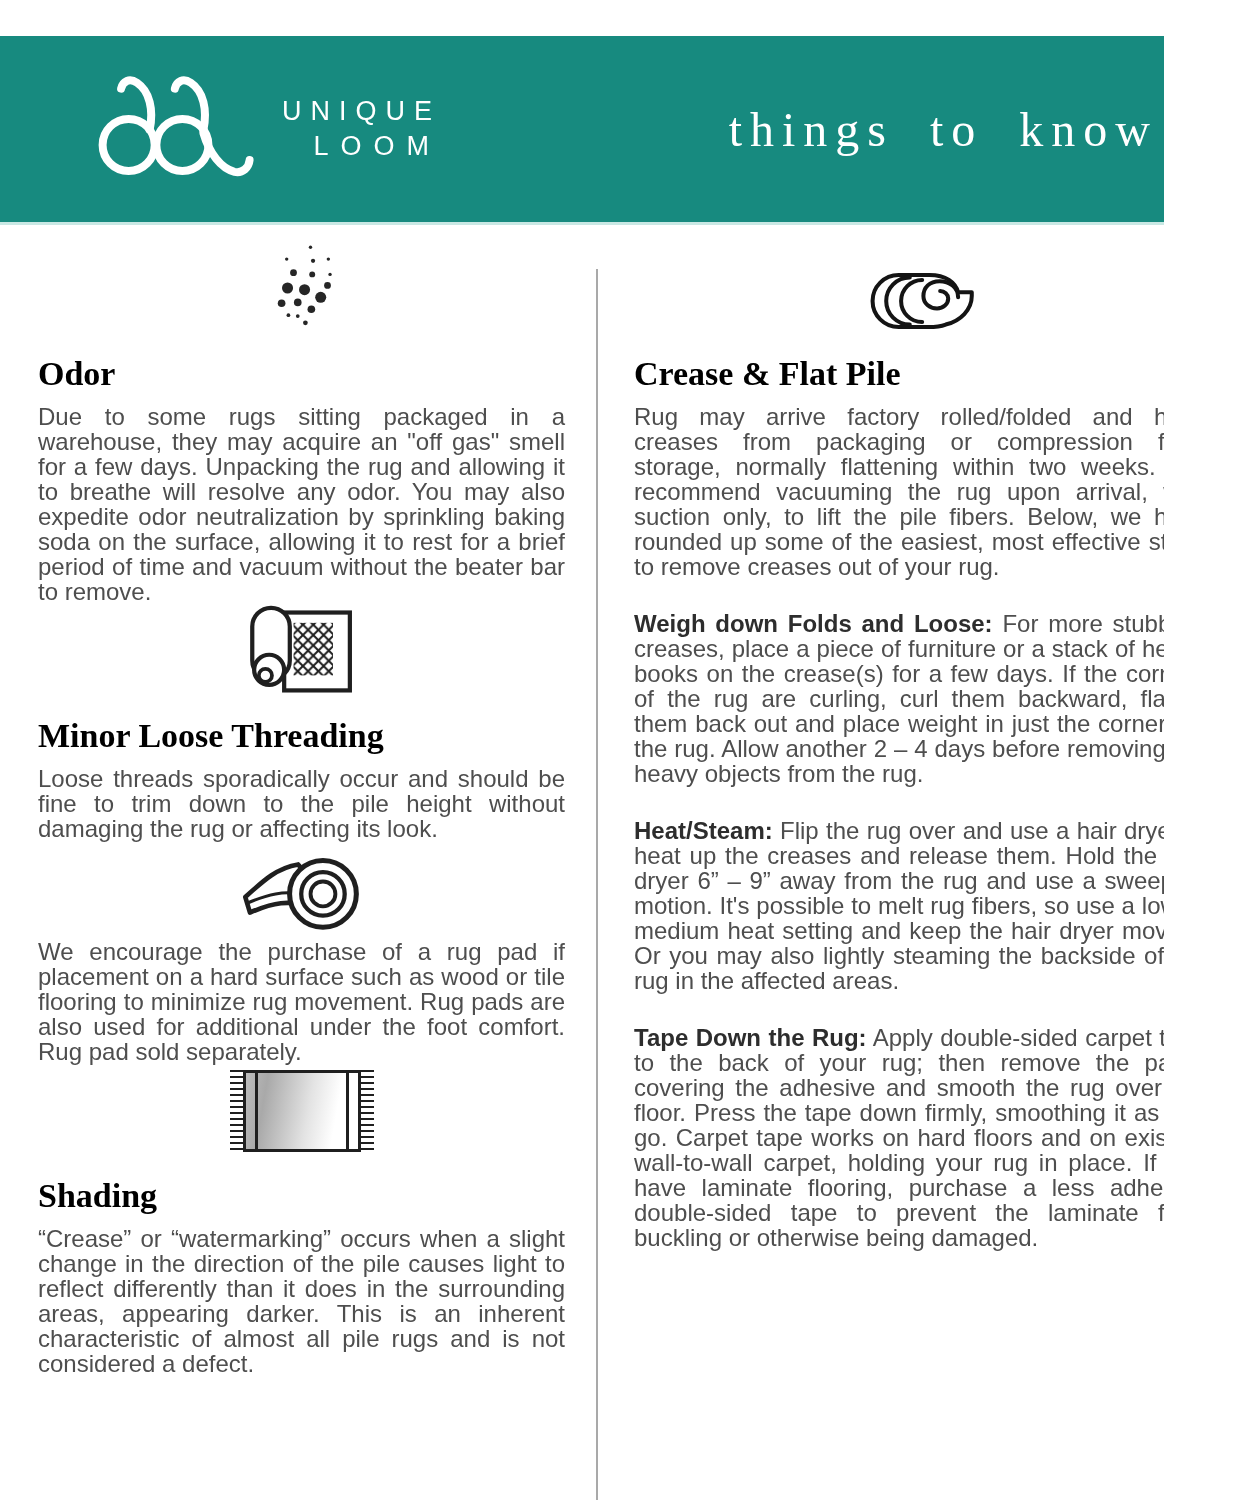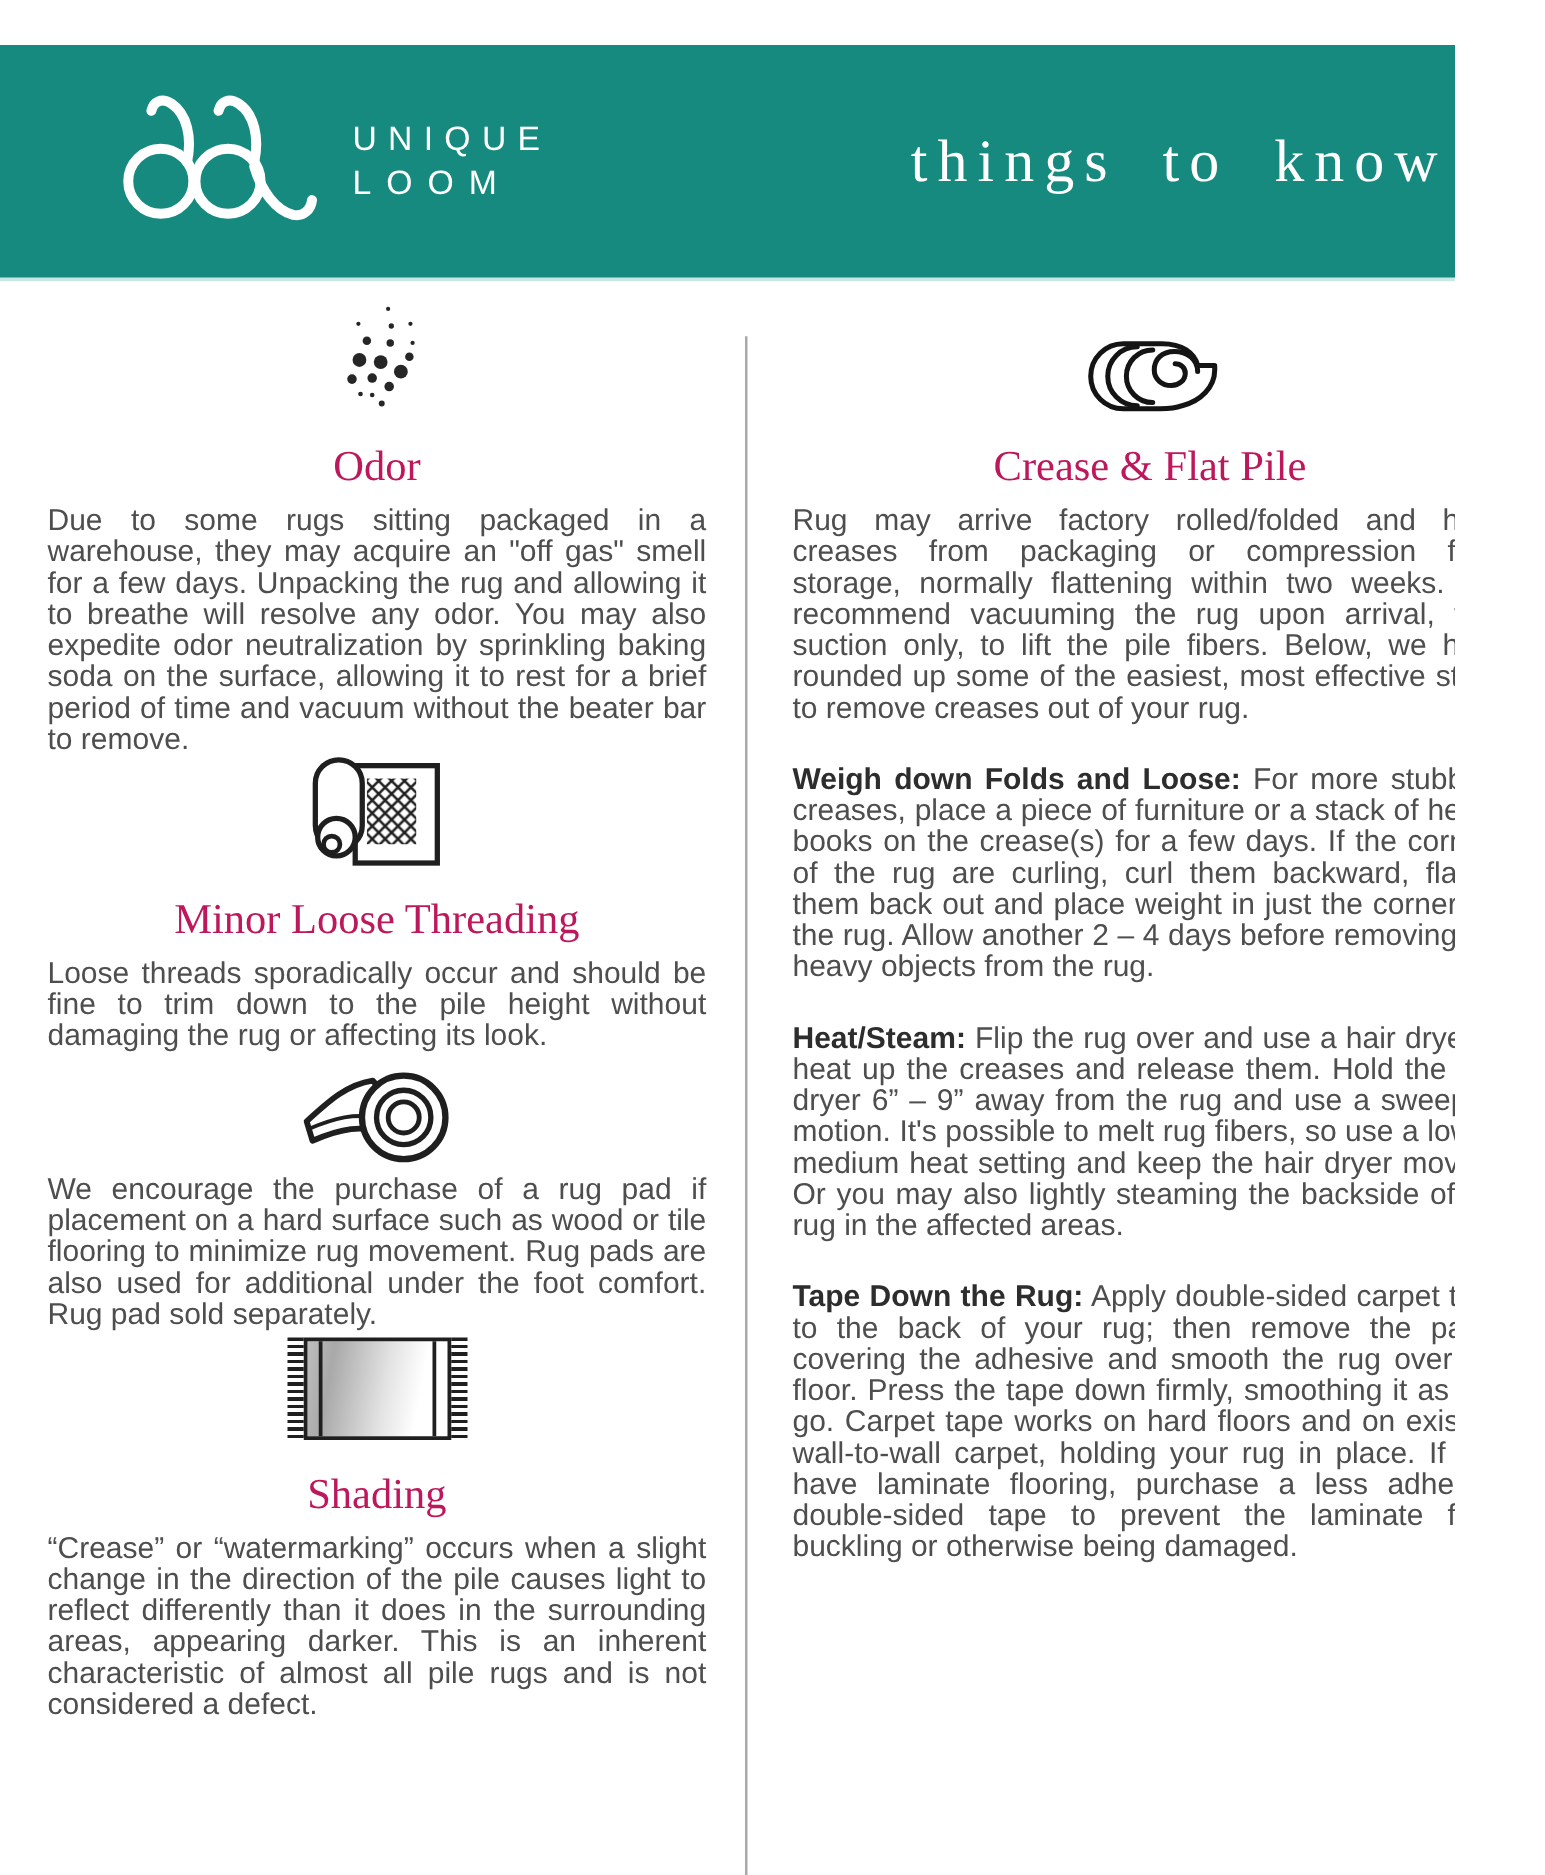--- a/index.html
+++ b/index.html
@@ -4,35 +4,35 @@
 <style>
   html,body{margin:0;padding:0;background:#ffffff;}
   #page{position:relative;width:1164px;height:1500px;background:#ffffff;overflow:hidden;
         font-family:"Liberation Sans",sans-serif;margin-top:36px;}
   
   #header{position:absolute;left:0;top:0;width:1236px;height:186px;background:#178a7f;
           box-shadow:0 3px 0 #c9e8e4;display:flex;align-items:center;
           padding:0 78px 0 90px;box-sizing:border-box;}
   .logo-wrap{display:flex;align-items:center;gap:24px;}
   .brand-text{color:#ffffff;font-size:27px;letter-spacing:9px;line-height:1.3;font-weight:400;}
-  .brand-text .l2{letter-spacing:12px;text-align:left;}
+  .brand-text .l2{letter-spacing:12px;text-align:right;}
   .page-title{margin-left:auto;color:#ffffff;font-family:"Liberation Serif",serif;
               font-size:48px;letter-spacing:8px;word-spacing:16px;font-weight:400;white-space:nowrap;}
   
   #divider{position:absolute;left:596px;top:233px;bottom:0;width:2px;background:#a9a9a9;}
   #content{position:absolute;left:0;top:186px;width:1236px;display:flex;}
   .col-left{width:597px;box-sizing:border-box;padding:16px 32px 0 38px;}
   .col-right{flex:1;box-sizing:border-box;padding:16px 30px 0 37px;}
   .icon-box{display:flex;align-items:center;justify-content:center;}
   .icon-box.tall{height:94px;}
   .icon-box.mid{height:86px;margin-top:4px;}
   .icon-box.short{height:74px;margin-top:14px;}
   .icon-box.bottom{height:94px;align-items:flex-end;}
-  h2.sec{font-family:"Liberation Serif",serif;font-weight:400;font-size:34px;line-height:40px;
-         color:#be185d;text-align:center;margin:22px 0 0;}
+  h2.sec{font-family:"Liberation Serif",serif;font-weight:700;font-size:34px;line-height:40px;
+         color:#000000;text-align:left;margin:22px 0 0;}
   p.body{font-size:24px;line-height:25px;color:#4e4e4e;text-align:justify;margin:10px 0 0;}
   p.tip{margin-top:32px;}
   p.body b{color:#2d2d2d;font-weight:700;}
   
   .shade-rug{display:flex;align-items:stretch;height:82px;}
   .fringe{width:13px;background:repeating-linear-gradient(to bottom,#1f1f1f 0 2.5px,transparent 2.5px 6px);}
   .rug-body{position:relative;width:112px;border:3px solid #1f1f1f;
             background:linear-gradient(100deg,#bdbdbd 0%,#a9a9a9 18%,#e3e3e3 55%,#ffffff 78%);}
   .rug-line{position:absolute;top:0;bottom:0;width:3px;background:#1f1f1f;}
   .rug-line.l{left:9px;} .rug-line.r{right:9px;}

